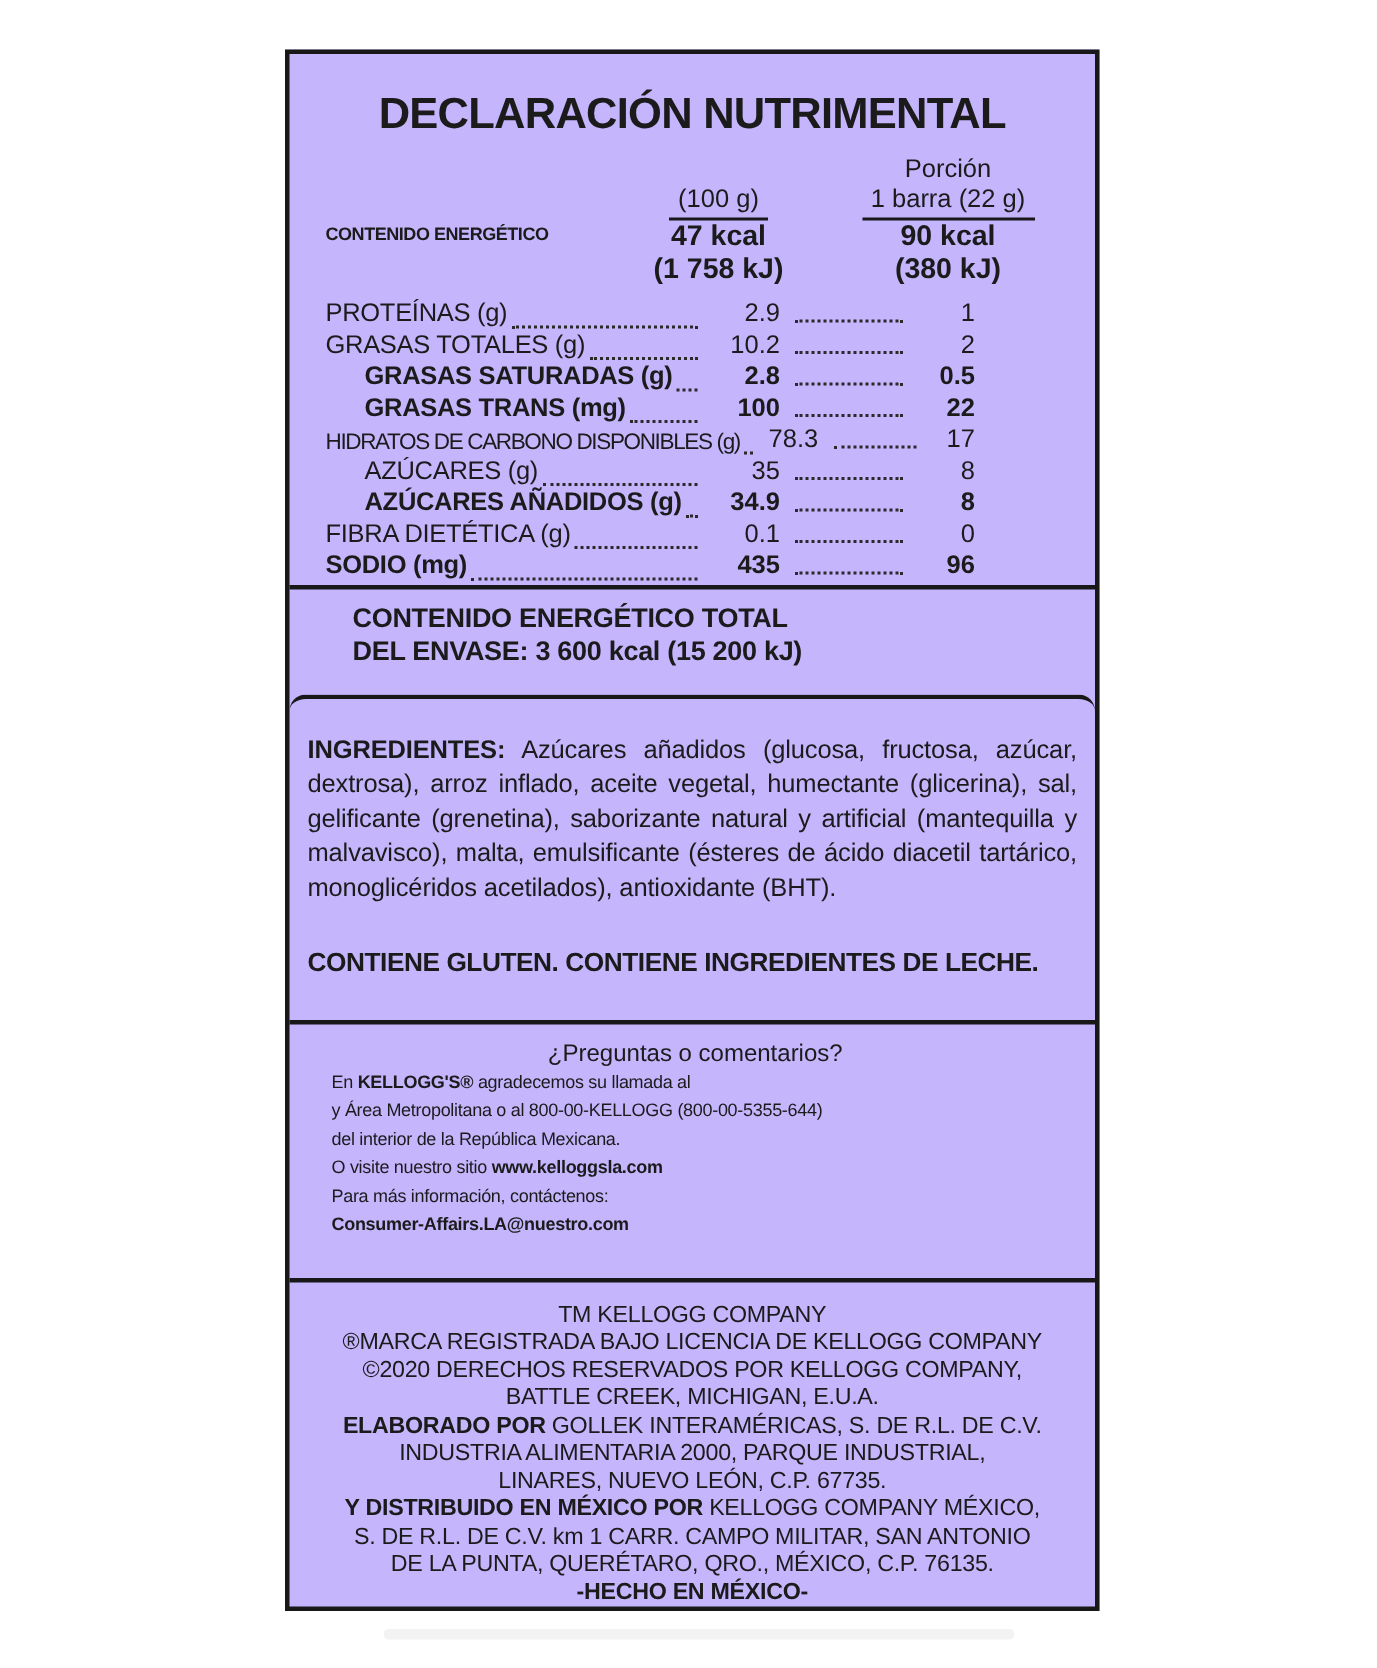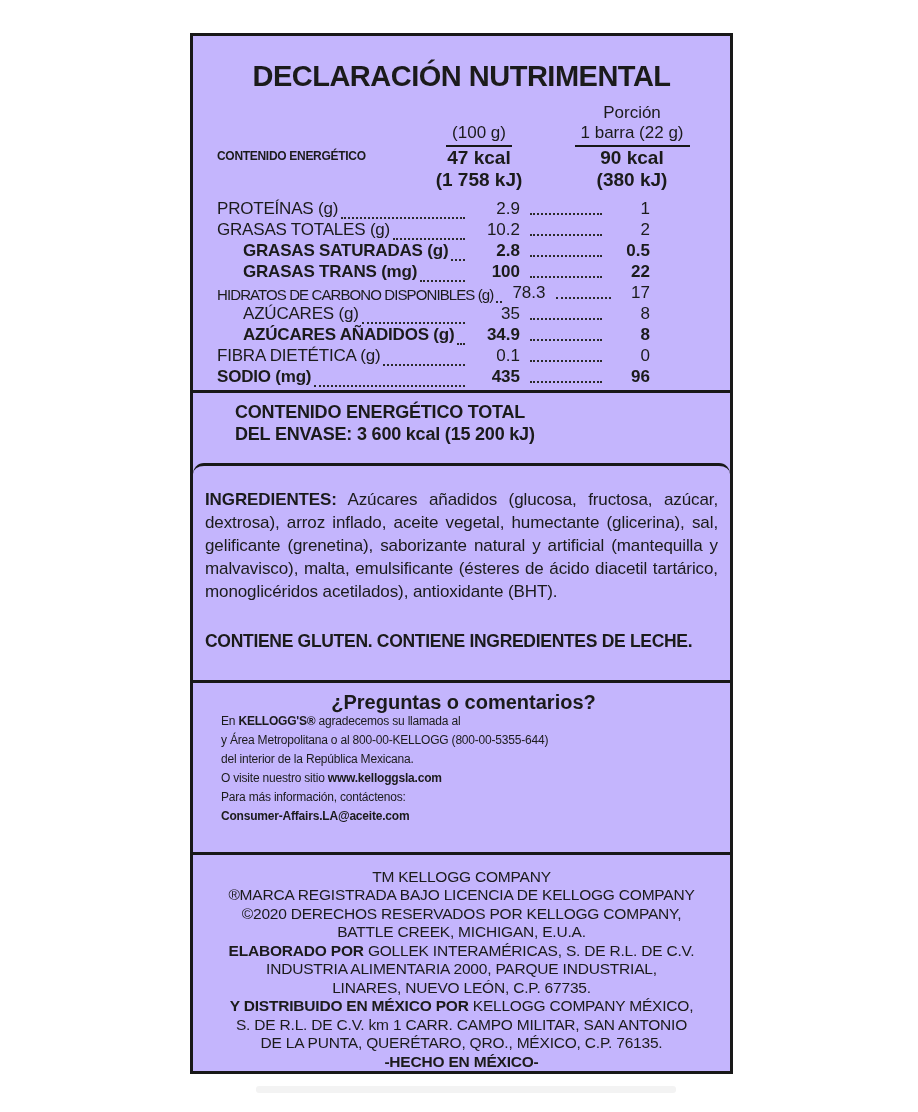--- a/index.html
+++ b/index.html
@@ -51,21 +51,21 @@
 
   
   .te-line { font-size:18px; line-height:22px; letter-spacing:-0.2px; }
   .te-sub { font-size:17px; line-height:22px; }
 
   
   .ingredients { font-size:17px; line-height:23px; text-align:justify; margin:22px 0 0 0; letter-spacing:-0.1px; }
   .allergen { font-weight:bold; font-size:17.5px; margin-top:28px; letter-spacing:-0.3px; white-space:nowrap; }
 
   
-  .contact-heading { text-align:center; font-weight:bold; font-size:20px; line-height:19px; }
+  .contact-heading { text-align:center; font-weight:normal; font-size:16px; line-height:19px; }
   .contact .tline { font-size:12px; line-height:19px; letter-spacing:-0.2px; }
 
   
   .legal .tline { font-size:15.5px; line-height:18.5px; letter-spacing:-0.2px; }
 
   .after-hint {
     position:absolute; left:256px; top:1086px; width:420px; height:7px;
     background:#f3f3f3; border-radius:3px;
   }
 </style>
@@ -189,21 +189,21 @@
     </div>
 
     <div class="sec sec4 contact">
       <div class="contact-heading">¿Preguntas o comentarios?</div>
       <div>
           <div class="tline"><span>En </span><span class="b">KELLOGG'S®</span><span> agradecemos su llamada al</span></div>
           <div class="tline"><span>y Área Metropolitana o al 800-00-KELLOGG (800-00-5355-644)</span></div>
           <div class="tline"><span>del interior de la República Mexicana.</span></div>
           <div class="tline"><span>O visite nuestro sitio </span><span class="b">www.kelloggsla.com</span></div>
           <div class="tline"><span>Para más información, contáctenos:</span></div>
-          <div class="tline"><span class="b">Consumer-Affairs.LA@aceite.com</span></div>
+          <div class="tline"><span class="b">Consumer-Affairs.LA@nuestro.com</span></div>
         </div>
     </div>
 
     <div class="sec sec5 legal">
       <div>
           <div class="tline"><span>TM KELLOGG COMPANY</span></div>
           <div class="tline"><span>®MARCA REGISTRADA BAJO LICENCIA DE KELLOGG COMPANY</span></div>
           <div class="tline"><span>©2020 DERECHOS RESERVADOS POR KELLOGG COMPANY,</span></div>
           <div class="tline"><span>BATTLE CREEK, MICHIGAN, E.U.A.</span></div>
           <div class="tline"><span class="b">ELABORADO POR </span><span>GOLLEK INTERAMÉRICAS, S. DE R.L. DE C.V.</span></div>

